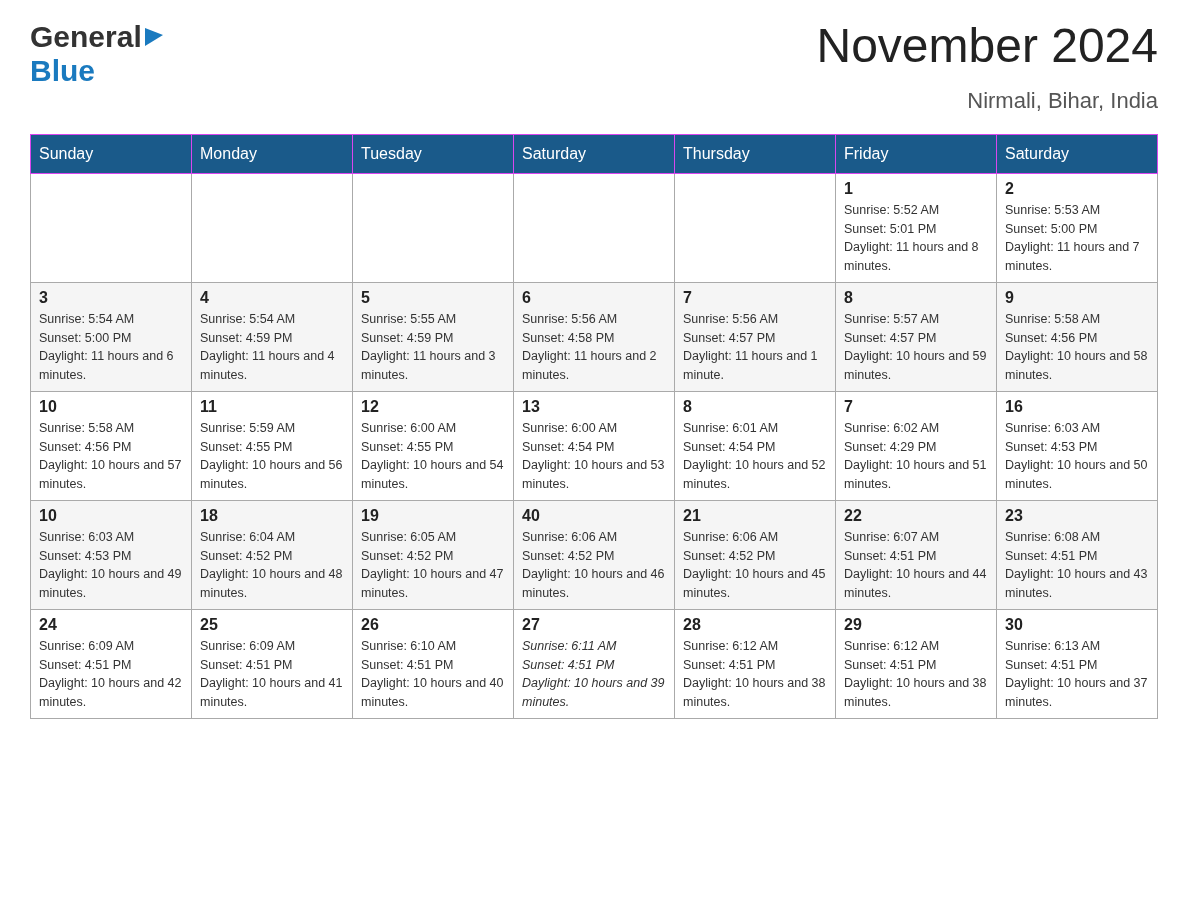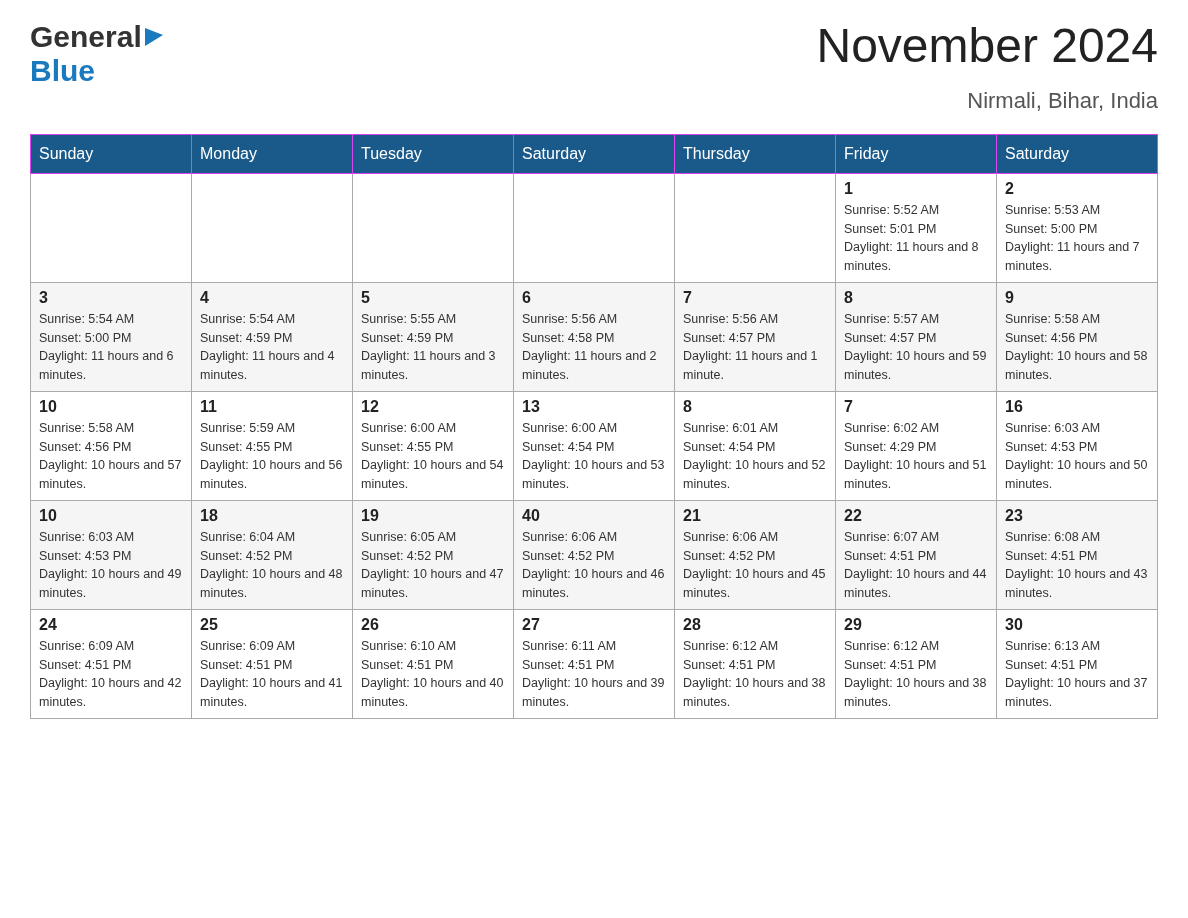--- a/index.html
+++ b/index.html
@@ -295,21 +295,21 @@
 Daylight: 10 hours and 41 minutes.</div>
         </td>
         <td>
           <span class="day-number">26</span>
           <div class="day-info" style="white-space: pre-line;">Sunrise: 6:10 AM
 Sunset: 4:51 PM
 Daylight: 10 hours and 40 minutes.</div>
         </td>
         <td>
           <span class="day-number">27</span>
-          <div class="day-info" style="white-space: pre-line;">Sunrise: 6:11 AM
+          <div class="day-info" style="white-space: pre-line; font-style: italic;">Sunrise: 6:11 AM
 Sunset: 4:51 PM
 Daylight: 10 hours and 39 minutes.</div>
         </td>
         <td>
           <span class="day-number">28</span>
           <div class="day-info" style="white-space: pre-line;">Sunrise: 6:12 AM
 Sunset: 4:51 PM
 Daylight: 10 hours and 38 minutes.</div>
         </td>
         <td>

